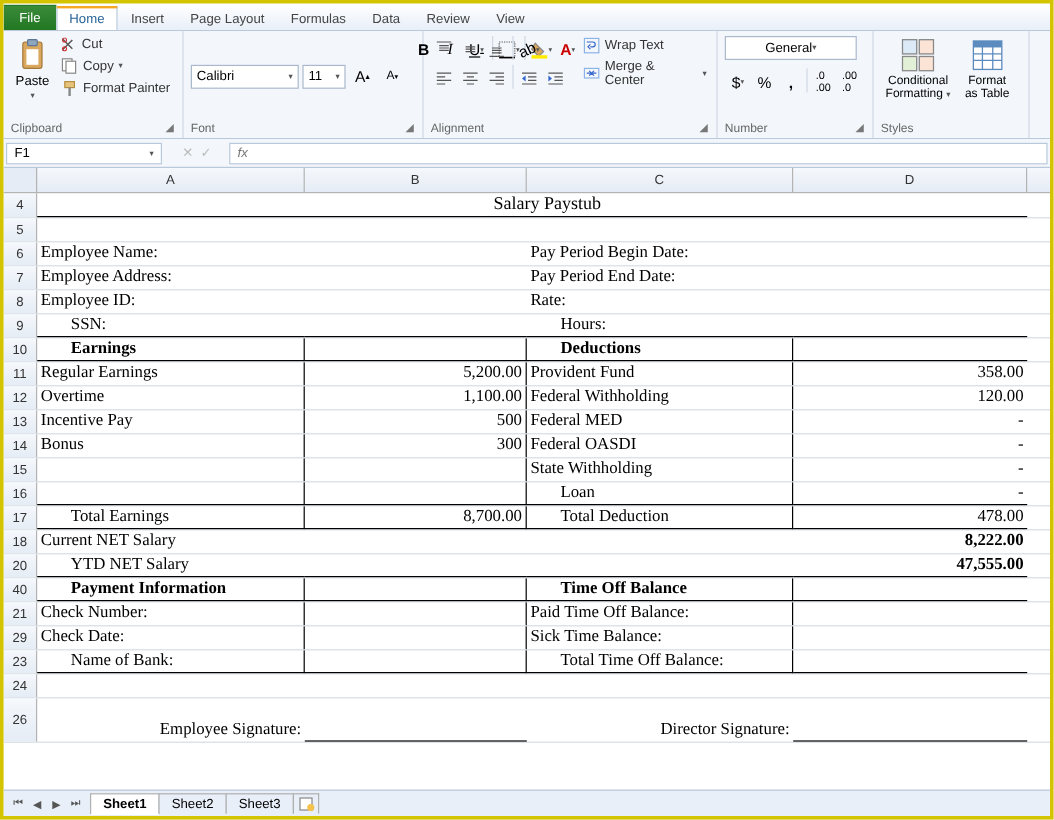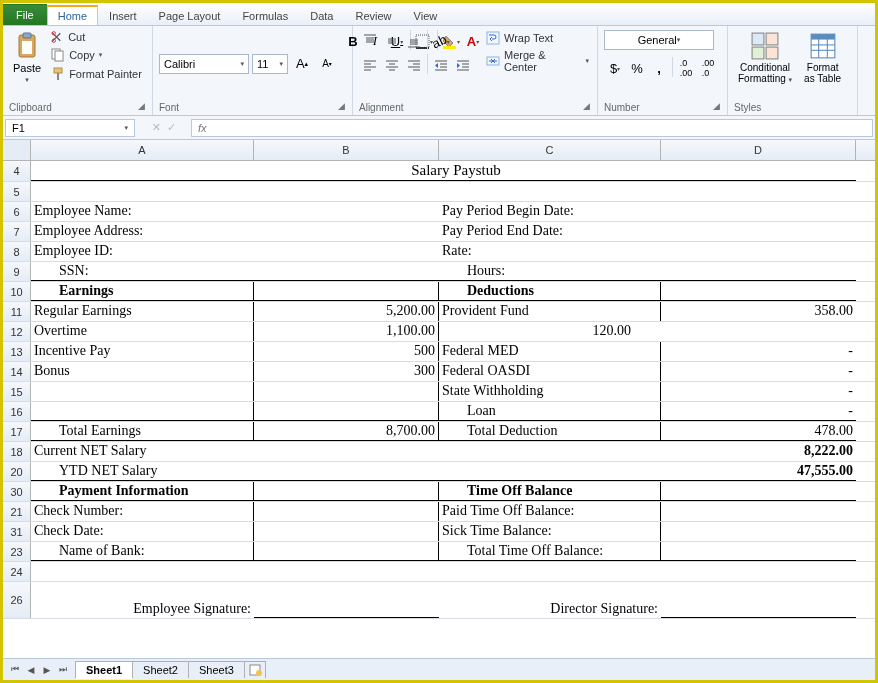--- a/index.html
+++ b/index.html
@@ -419,20 +419,21 @@
             <div class="cell cB rnum bdr-r">5,200.00</div>
             <div class="cell cC bdr-r">Provident Fund</div>
             <div class="cell cD rnum">358.00</div>
           </div>
         </div>
       <div class="row">
           <div class="rh">12</div>
           <div class="cells">
             <div class="cell cA bdr-r">Overtime</div>
             <div class="cell cB rnum bdr-r">1,100.00</div>
+            <div class="cell cC bdr-r">Federal Withholding</div>
             <div class="cell cD rnum">120.00</div>
           </div>
         </div>
       <div class="row">
           <div class="rh">13</div>
           <div class="cells">
             <div class="cell cA bdr-r">Incentive Pay</div>
             <div class="cell cB rnum bdr-r">500</div>
             <div class="cell cC bdr-r">Federal MED</div>
             <div class="cell cD rnum">-</div>
@@ -486,39 +487,39 @@
       <div class="row">
           <div class="rh">20</div>
           <div class="cells">
             <div class="cell cA bdr-b">YTD NET Salary</div>
             <div class="cell cB bdr-b"></div>
             <div class="cell cC bdr-b"></div>
             <div class="cell cD rnum boldtxt bdr-b">47,555.00</div>
           </div>
         </div>
       <div class="row">
-          <div class="rh">30</div>
+          <div class="rh">40</div>
           <div class="cells">
             <div class="cell cA boldtxt bdr-b bdr-r">Payment Information</div>
             <div class="cell cB bdr-b bdr-r"></div>
             <div class="cell cC boldtxt bdr-b bdr-r">Time Off Balance</div>
             <div class="cell cD bdr-b"></div>
           </div>
         </div>
       <div class="row">
           <div class="rh">21</div>
           <div class="cells">
             <div class="cell cA bdr-r">Check  Number:</div>
             <div class="cell cB bdr-r"></div>
             <div class="cell cC bdr-r">Paid Time Off Balance:</div>
             <div class="cell cD"></div>
           </div>
         </div>
       <div class="row">
-          <div class="rh">31</div>
+          <div class="rh">29</div>
           <div class="cells">
             <div class="cell cA bdr-r">Check Date:</div>
             <div class="cell cB bdr-r"></div>
             <div class="cell cC bdr-r">Sick Time Balance:</div>
             <div class="cell cD"></div>
           </div>
         </div>
       <div class="row">
           <div class="rh">23</div>
           <div class="cells">

